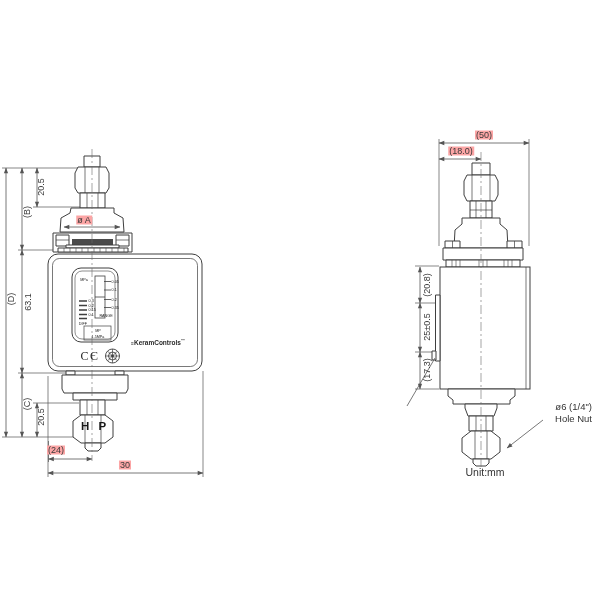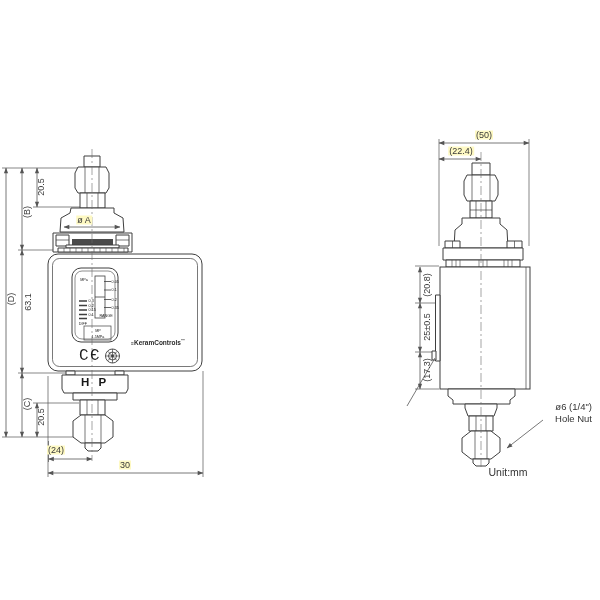--- a/index.html
+++ b/index.html
@@ -1,29 +1,29 @@
 <!DOCTYPE html>
 <html><head>
 <meta charset="utf-8">
 <style>
   html,body{margin:0;padding:0;background:#fff;}
   #canvas{position:relative;width:600px;height:600px;background:#ffffff;overflow:hidden;
           font-family:"Liberation Sans",sans-serif;}
   #art{position:absolute;left:0;top:0;}
   .lbl{position:absolute;font-size:9px;color:#3a3a3a;transform:translate(-50%,-50%);
-       white-space:nowrap;line-height:1;background:#fef9c3;padding:0 1px;}
+       white-space:nowrap;line-height:1;background:#fca5a5;padding:0 1px;}
   .rot{transform:translate(-50%,-50%) rotate(-90deg);}
   .nobg{background:transparent;}
   .tc{font-size:6px;transform:translate(-50%,-50%) scale(.62);background:transparent;color:#222;}
   .tl{font-size:6px;transform:translate(0,-50%) scale(.62);transform-origin:left center;background:transparent;color:#222;}
-  .hp{font-size:11.5px;font-weight:bold;letter-spacing:3px;color:#161616;background:transparent;}
+  .hp{font-size:11.5px;font-weight:bold;letter-spacing:3px;color:#161616;background:transparent;margin-top:44px;}
   .brand{font-size:6.5px;font-weight:bold;color:#2a2a2a;background:transparent;}
   .brand .tm{font-size:4px;vertical-align:super;}
   .brand .mk{font-size:5px;}
-  .ce{font-family:Liberation Mono, monospace;font-size:16px;letter-spacing:1.5px;color:#1d1d1d;background:transparent;}
+  .ce{font-family:Liberation Serif, serif;font-size:12px;letter-spacing:1.5px;color:#1d1d1d;background:transparent;}
   .note{position:absolute;font-size:9.5px;color:#333;line-height:1.24;white-space:nowrap;}
   .note span{display:block;}
   .right{text-align:right;}
   .unit{position:absolute;font-size:10.5px;color:#333;transform:translate(-50%,-50%);white-space:nowrap;}
 </style>
 </head>
 <body>
 
 <div id="canvas">
 
@@ -174,25 +174,25 @@
 <div class="lbl tl" style="left:88px;top:301px">0.3</div>
 <div class="lbl tl" style="left:88px;top:305.5px">0.2</div>
 <div class="lbl tl" style="left:88px;top:310px">0.15</div>
 <div class="lbl tl" style="left:88px;top:314.5px">0.1</div>
 <div class="lbl tc" style="left:106px;top:316px">RANGE</div>
 <div class="lbl tc" style="left:83px;top:324px">DIFF</div>
 <div class="lbl tc" style="left:97.5px;top:331px">MP</div>
 <div class="lbl tc" style="left:97.5px;top:337px">1.5MPa</div>
 
 <div class="lbl" style="left:484px;top:135px">(50)</div>
-<div class="lbl" style="left:461px;top:151px">(22.4)</div>
+<div class="lbl" style="left:461px;top:151px">(18.0)</div>
 <div class="lbl rot nobg" style="left:427px;top:285px">(20.8)</div>
 <div class="lbl rot nobg" style="left:427px;top:327px">25±0.5</div>
 <div class="lbl rot nobg" style="left:427px;top:370px">(17.3)</div>
 
 <div class="note right" style="left:514px;top:401px;width:78px">
   <span>ø6 (1/4")</span>
   <span>Hole Nut</span>
 </div>
 
-<div class="unit" style="left:508px;top:472px">Unit:mm</div>
+<div class="unit" style="left:485px;top:472px">Unit:mm</div>
 
 </div>
 
 </body></html>

